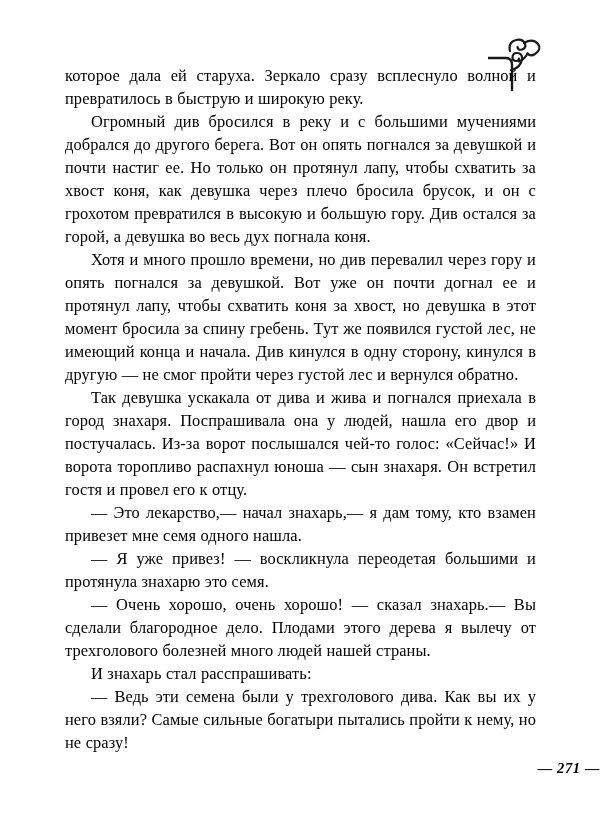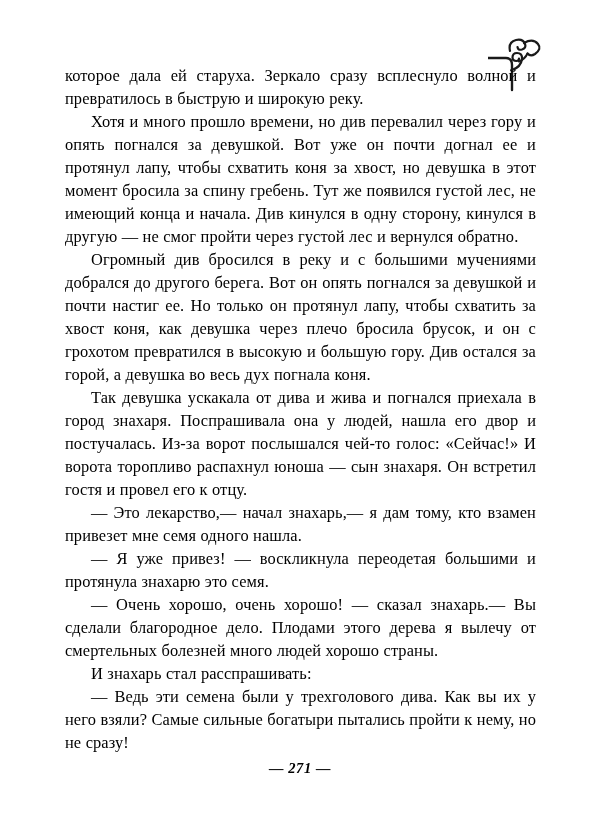--- a/index.html
+++ b/index.html
@@ -59,21 +59,21 @@
   p.para.lastflush {
     text-align-last: left;
   }
 
   
   #folio {
     position: absolute;
     left: 0;
     right: 0;
     top: 760px;
-    text-align: center;
+    text-align: right;
     font-style: italic;
     font-weight: bold;
     font-size: 14.5px;
     letter-spacing: 0.6px;
   }
 </style>
 </head>
 <body>
 
 <div id="page">
@@ -88,25 +88,25 @@
       <path d="M22 17 Q20 8 28 6 Q35 4.5 37 10 Q38.5 14 34 15.5 Q30 16.6 29.5 13" stroke="#1a1a1a" stroke-width="2.2" stroke-linecap="round" fill="none"></path>
 
       <path d="M36 9 Q45 4 50 10 Q54 15 47 20 Q42.5 23 39.5 19.5" stroke="#1a1a1a" stroke-width="2.2" stroke-linecap="round" fill="none"></path>
 
       <path d="M39.5 19.5 Q37 25 31 27.5" stroke="#1a1a1a" stroke-width="2" stroke-linecap="round" fill="none"></path>
     </svg>
   </div>
 
   <div id="textblock">
     <p class="para lastflush">которое дала ей старуха. Зеркало сразу всплеснуло волной и превратилось в быструю и широкую реку.</p>
+    <p class="para indent">Огромный див бросился в реку и с большими мучениями добрался до другого берега. Вот он опять погнался за девушкой и почти настиг ее. Но только он протянул лапу, чтобы схватить за хвост коня, как девушка через плечо бросила брусок, и он с грохотом превратился в высокую и большую гору. Див остался за горой, а девушка во весь дух погнала коня.</p>
     <p class="para indent">Хотя и много прошло времени, но див перевалил через гору и опять погнался за девушкой. Вот уже он почти догнал ее и протянул лапу, чтобы схватить коня за хвост, но девушка в этот момент бросила за спину гребень. Тут же появился густой лес, не имеющий конца и начала. Див кинулся в одну сторону, кинулся в другую — не смог пройти через густой лес и вернулся обратно.</p>
-    <p class="para indent">Огромный див бросился в реку и с большими мучениями добрался до другого берега. Вот он опять погнался за девушкой и почти настиг ее. Но только он протянул лапу, чтобы схватить за хвост коня, как девушка через плечо бросила брусок, и он с грохотом превратился в высокую и большую гору. Див остался за горой, а девушка во весь дух погнала коня.</p>
     <p class="para indent">Так девушка ускакала от дива и жива и погнался приехала в город знахаря. Поспрашивала она у людей, нашла его двор и постучалась. Из-за ворот послышался чей-то голос: «Сейчас!» И ворота торопливо распахнул юноша — сын знахаря. Он встретил гостя и провел его к отцу.</p>
     <p class="para indent">— Это лекарство,— начал знахарь,— я дам тому, кто взамен привезет мне семя одного нашла.</p>
     <p class="para indent">— Я уже привез! — воскликнула переодетая большими и протянула знахарю это семя.</p>
-    <p class="para indent">— Очень хорошо, очень хорошо! — сказал знахарь.— Вы сделали благородное дело. Плодами этого дерева я вылечу от смертельных болезней много людей хорошо страны.</p>
+    <p class="para indent">— Очень хорошо, очень хорошо! — сказал знахарь.— Вы сделали благородное дело. Плодами этого дерева я вылечу от трехголового болезней много людей нашей страны.</p>
     <p class="para indent">И знахарь стал расспрашивать:</p>
     <p class="para indent">— Ведь эти семена были у трехголового дива. Как вы их у него взяли? Самые сильные богатыри пытались пройти к нему, но не сразу!</p>
   </div>
 
   <div id="folio">— 271 —</div>
 
 </div>
 
 </body></html>

